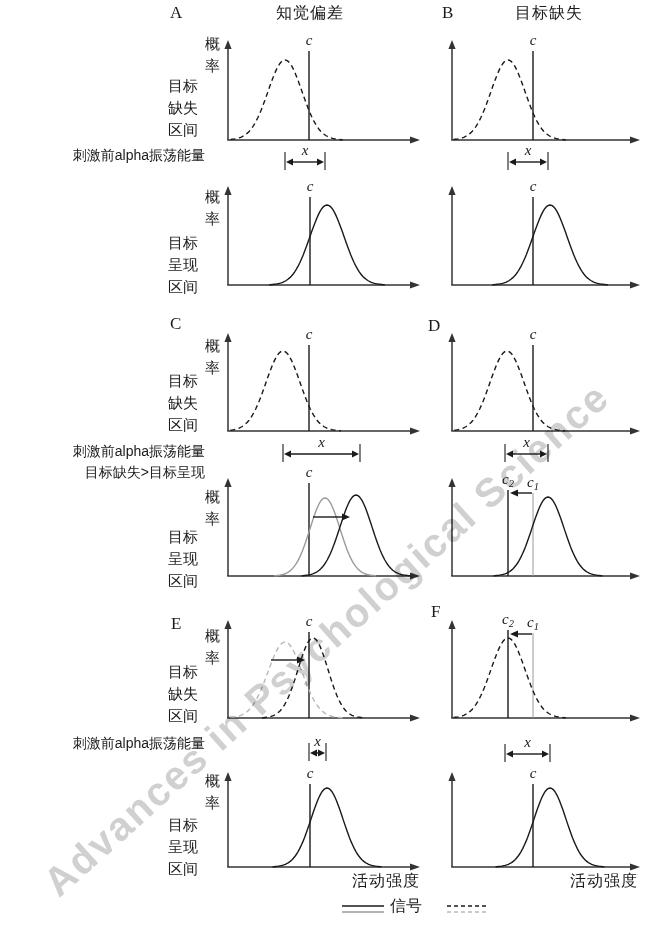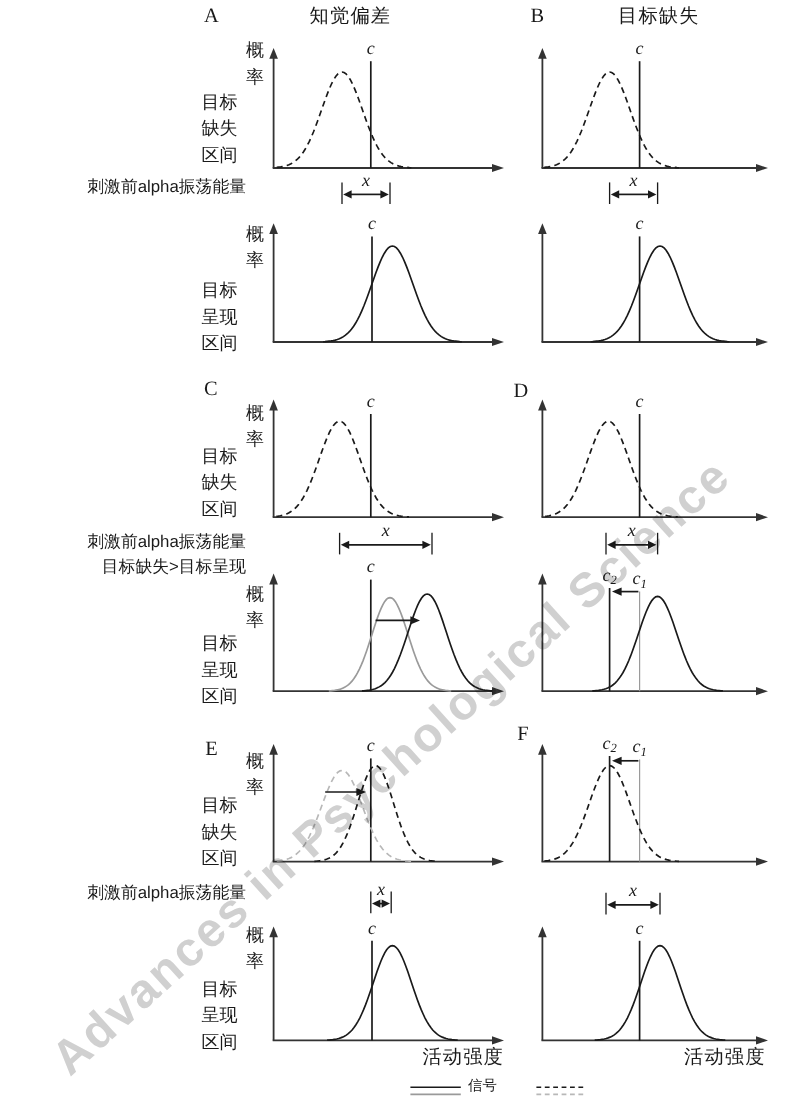--- a/index.html
+++ b/index.html
@@ -2,25 +2,25 @@
 <html><head>
 <meta charset="utf-8">
 <style>
   html,body{margin:0;padding:0;background:#fff;}
   .canvas{position:relative;width:668px;height:929px;background:#fff;overflow:hidden;
           font-family:"Liberation Sans",sans-serif;color:#1a1a1a;}
   svg#fig{position:absolute;left:0;top:0;z-index:1;}
   .lbl{position:absolute;z-index:2;}
   .panel-letter{font-family:"Liberation Serif",serif;font-size:17px;}
   .col-title{font-size:16px;text-align:center;letter-spacing:1px;}
-  .prob{width:17px;font-size:15px;line-height:22px;word-break:break-all;font-family:Liberation Mono, monospace;}
+  .prob{width:17px;font-size:15px;line-height:22px;word-break:break-all;}
   .interval{width:38px;font-size:15px;line-height:22px;word-break:break-all;margin-top:16px;}
   .cond{width:190px;text-align:right;font-size:14px;line-height:21px;}
   .axis-x{width:76px;font-size:16px;text-align:left;letter-spacing:1px;}
-  .legend-lbl{font-size:12px;}
+  .legend-lbl{font-size:16px;}
   .marker-label{font-family:"Liberation Serif",serif;font-style:italic;font-size:15px;fill:#1a1a1a;}
   .watermark{position:absolute;z-index:5;font-weight:bold;font-size:40px;letter-spacing:2px;
              white-space:nowrap;transform:rotate(-42deg);transform-origin:0 50%;
              mix-blend-mode:multiply;pointer-events:none;}
 </style>
 </head>
 <body>
 
 <div class="canvas">
 
@@ -205,21 +205,21 @@
       </g>
     </svg>
 
   <div class="lbl panel-letter" style="left:170px;top:3px">A</div>
   <div class="lbl panel-letter" style="left:442px;top:3px">B</div>
   <div class="lbl panel-letter" style="left:170px;top:314px">C</div>
   <div class="lbl panel-letter" style="left:428px;top:316px">D</div>
   <div class="lbl panel-letter" style="left:171px;top:614px">E</div>
   <div class="lbl panel-letter" style="left:431px;top:602px">F</div>
 
-  <div class="lbl col-title" style="left:246px;top:3px;width:92px">知觉偏差</div>
+  <div class="lbl col-title" style="left:264px;top:3px;width:92px">知觉偏差</div>
   <div class="lbl col-title" style="left:503px;top:3px;width:92px">目标缺失</div>
 
   <div class="lbl prob" style="left:205px;top:33px">概率</div>
   <div class="lbl prob" style="left:205px;top:186px">概率</div>
   <div class="lbl prob" style="left:205px;top:335px">概率</div>
   <div class="lbl prob" style="left:205px;top:486px">概率</div>
   <div class="lbl prob" style="left:205px;top:625px">概率</div>
   <div class="lbl prob" style="left:205px;top:770px">概率</div>
 
   <div class="lbl interval" style="left:168px;top:59px">目标缺失区间</div>

